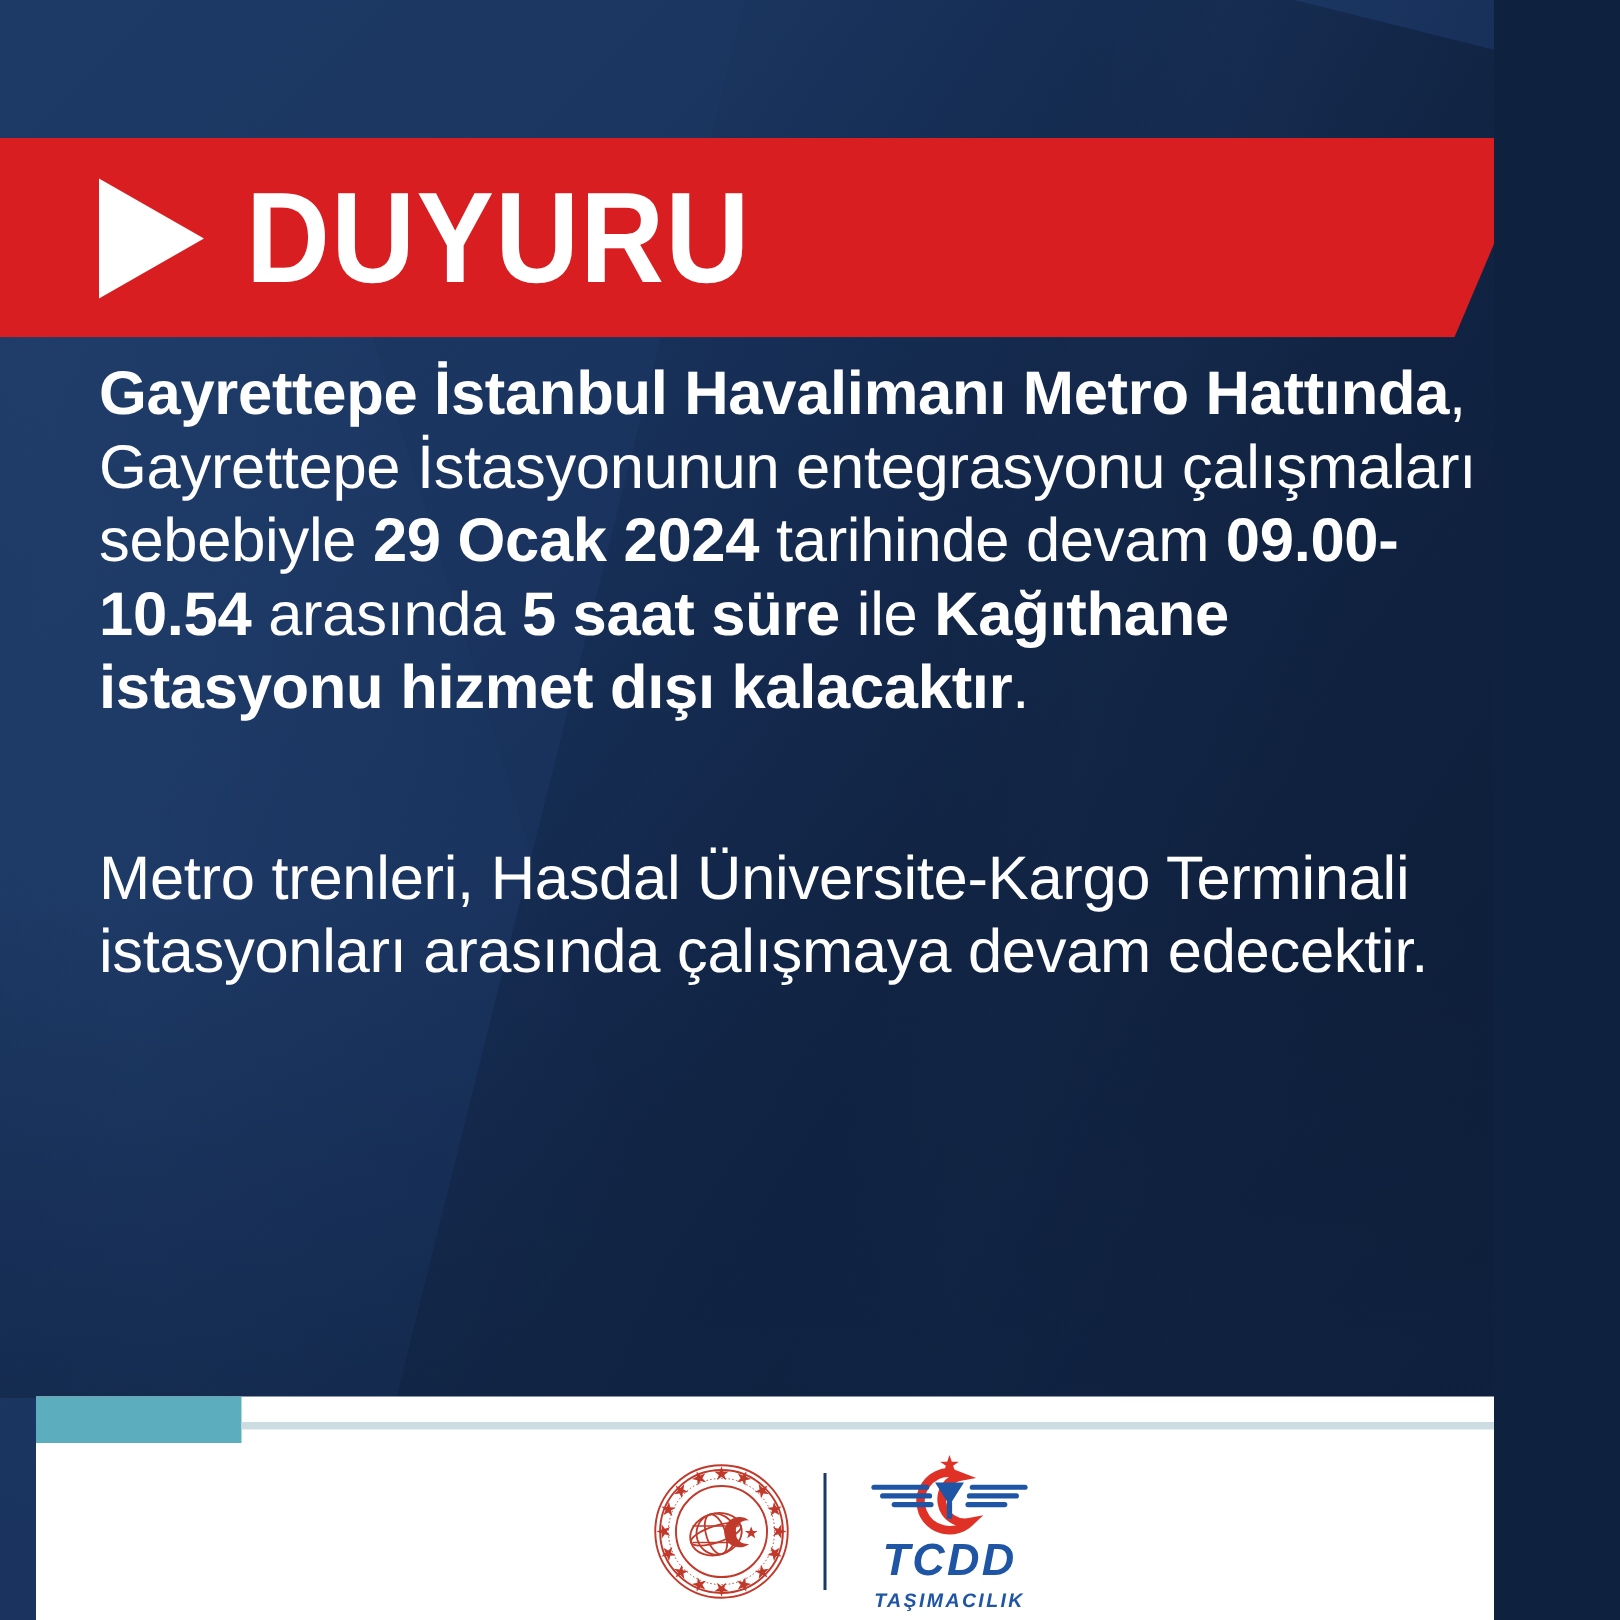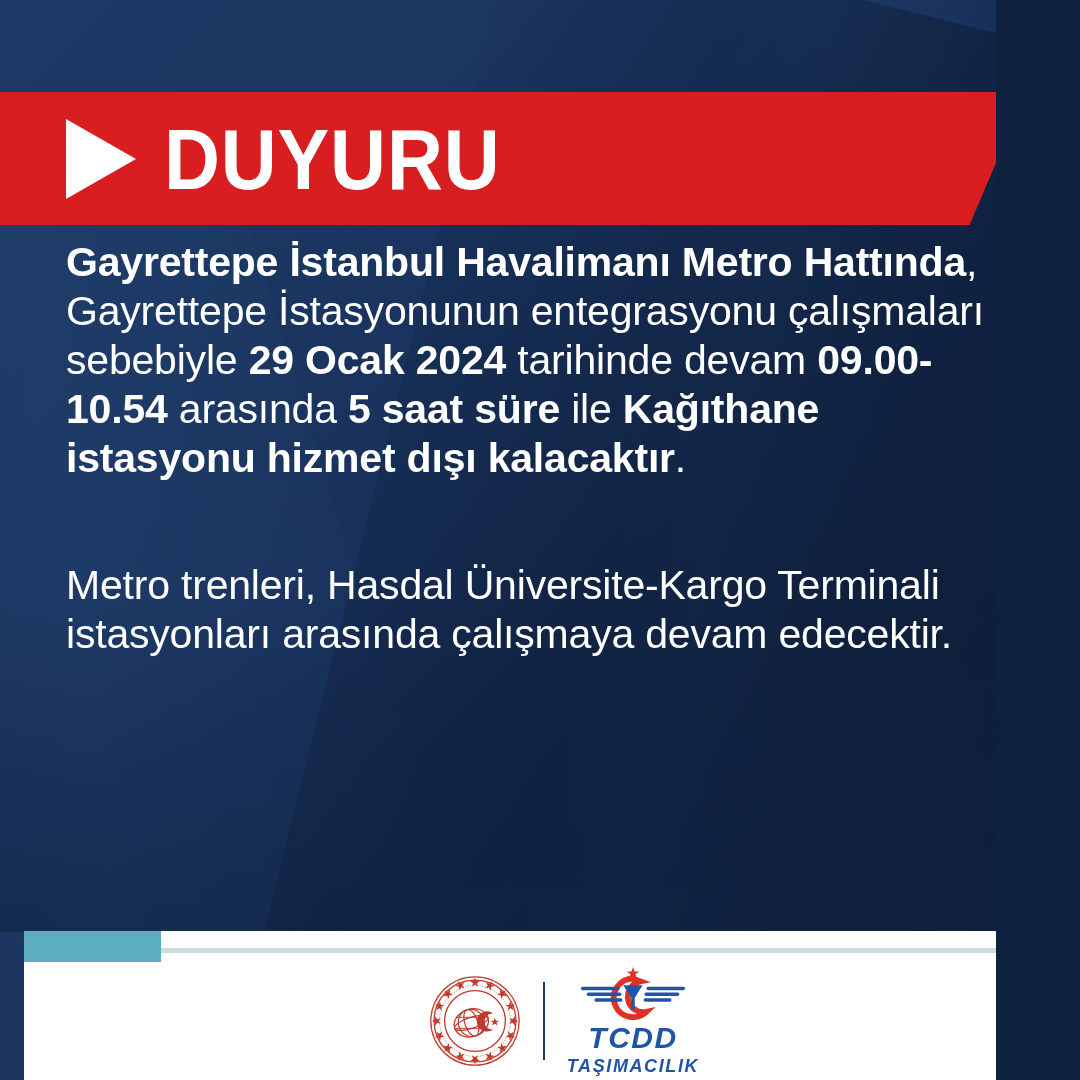--- a/index.html
+++ b/index.html
@@ -178,21 +178,21 @@
     font-weight: 800;
     font-size: 30px;
     letter-spacing: 1.5px;
     line-height: 1;
     font-style: italic;
     margin-top: 2px;
   }
   .tcdd-sub {
     color: #1f55a5;
     font-weight: 700;
-    font-size: 18px;
+    font-size: 13px;
     letter-spacing: 1.6px;
     line-height: 1;
     font-style: italic;
     margin-top: 4px;
   }
 </style>
 </head>
 <body>
 
 <div id="poster">

